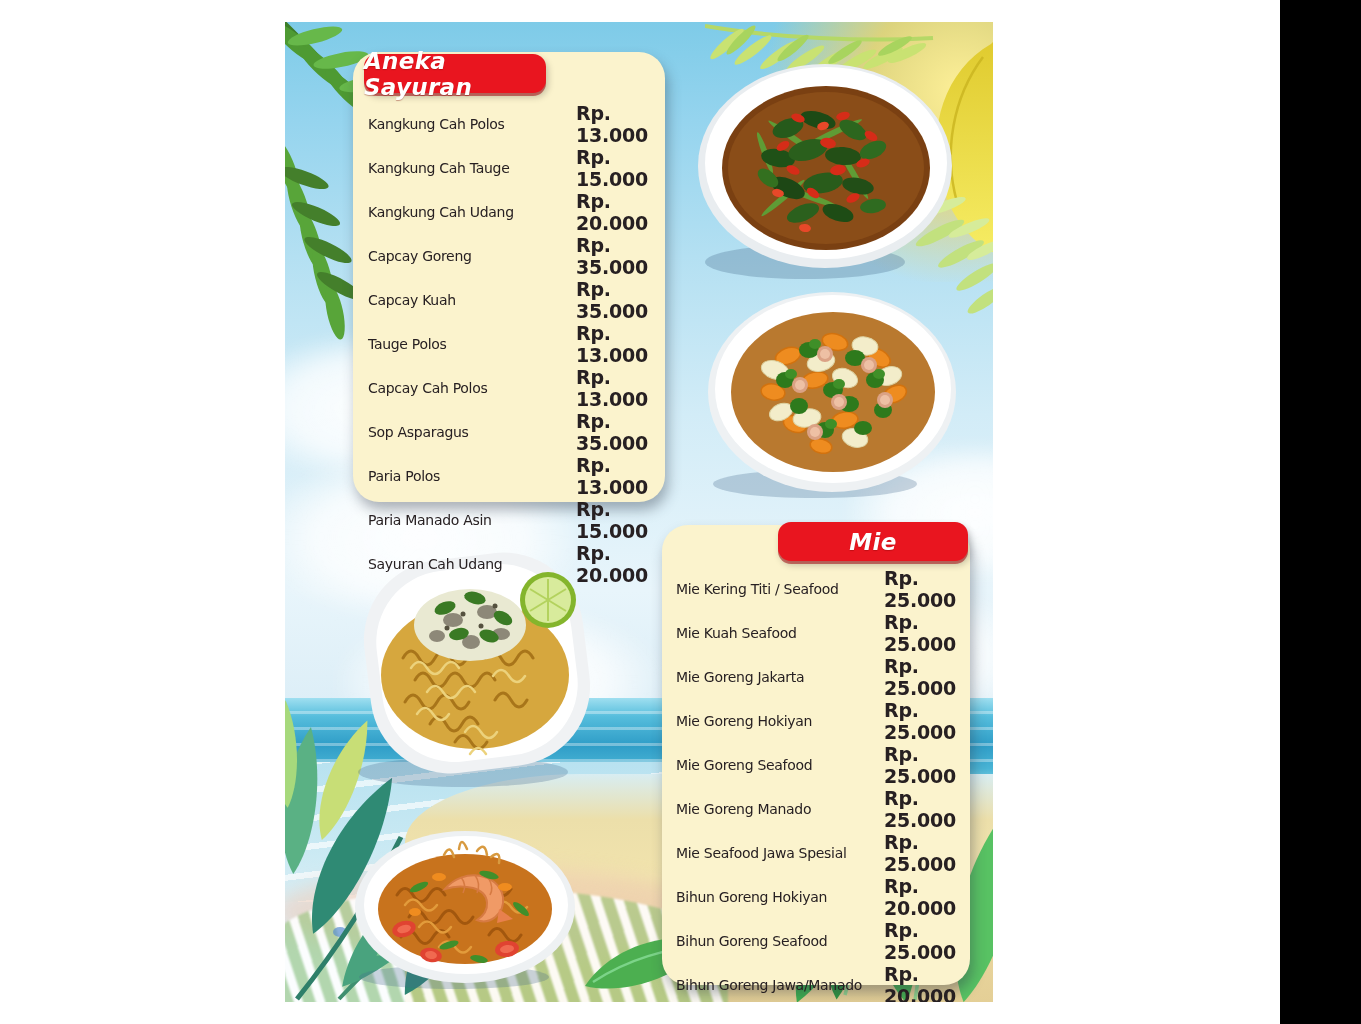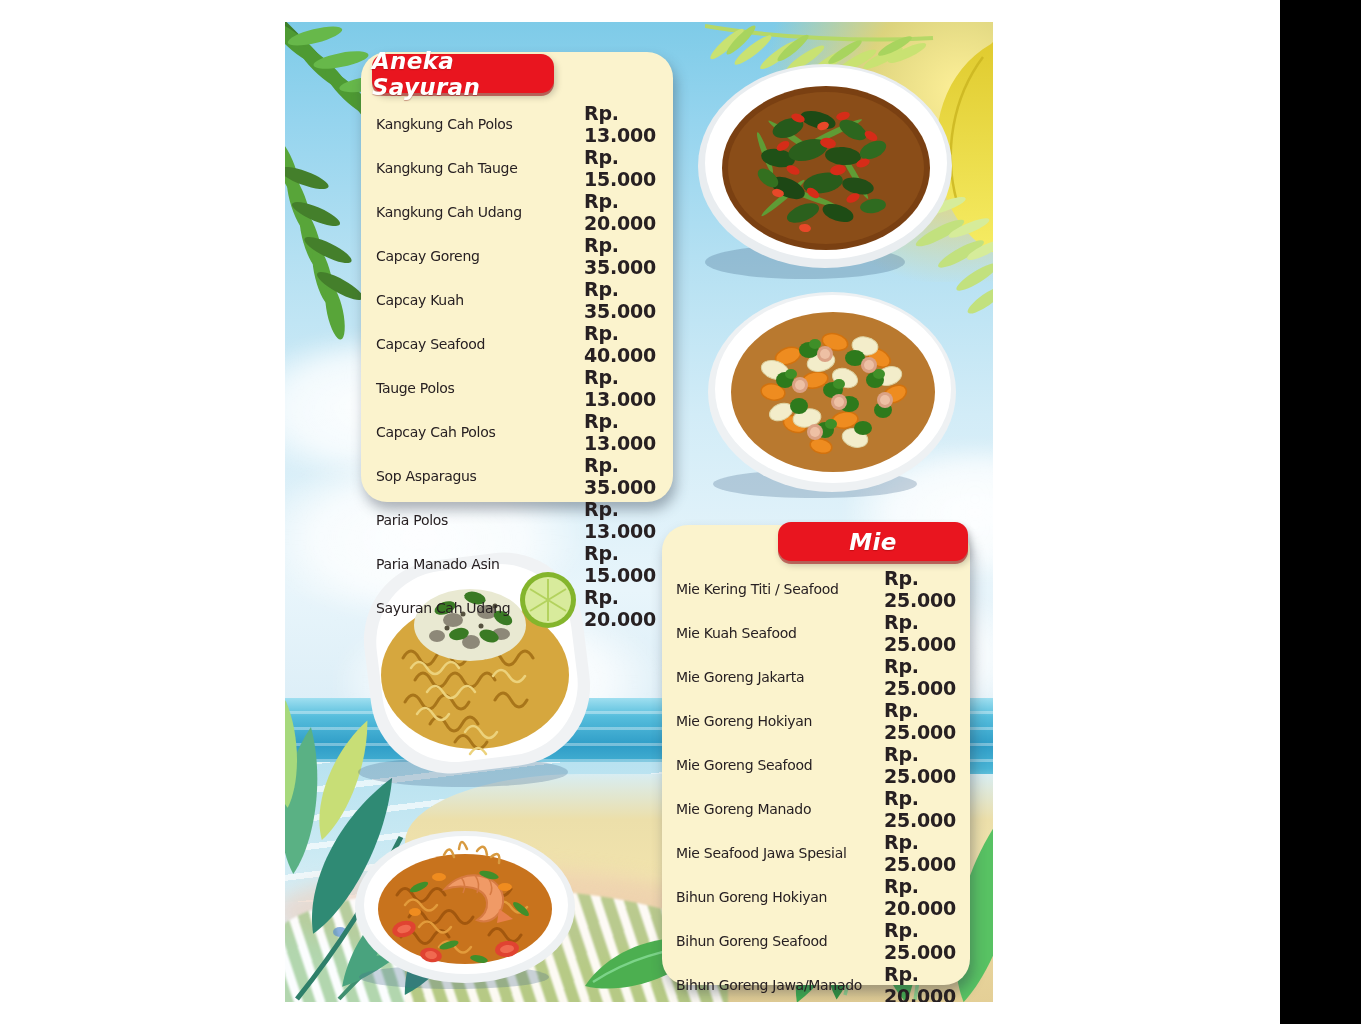--- a/index.html
+++ b/index.html
@@ -52,21 +52,21 @@
   
   .photo{position:absolute;z-index:3;}
   .photo-kangkung{left:408px;top:36px;}
   .photo-capcay{left:418px;top:266px;}
   .photo-miekering{left:60px;top:518px;}
   .photo-miegoreng{left:64px;top:795px;}
 
   
   .panel{position:absolute;background:#fbf3cd;border-radius:26px;z-index:4;
          box-shadow:3px 8px 13px rgba(45,55,70,.38);}
-  .panel-left{left:76px;top:30px;width:312px;height:450px;}
+  .panel-left{left:68px;top:30px;width:312px;height:450px;}
   .panel-right{left:377px;top:503px;width:308px;height:460px;}
   .badge{position:absolute;background:#e9151f;border-radius:13px;display:flex;align-items:center;justify-content:center;
          box-shadow:0 3px 0 rgba(160,10,18,.55),2px 4px 7px rgba(0,0,0,.22);}
   .badge span{color:#ffffff;font-weight:bold;font-style:italic;font-size:23px;letter-spacing:.3px;
          text-shadow:0 1px 1px rgba(120,0,0,.35);}
   .badge-left{left:11px;top:2px;width:182px;height:39px;}
   .badge-right{right:2px;top:-3px;width:190px;height:39px;}
   .rows{position:absolute;display:flex;flex-direction:column;justify-content:space-between;}
   .panel-left .rows{left:15px;right:15px;top:50px;bottom:16px;}
   .panel-right .rows{left:14px;right:12px;top:42px;bottom:20px;}
@@ -450,24 +450,20 @@
           <div class="row">
             <span class="item-name">Capcay Goreng</span>
             <span class="item-price">Rp. 35.000</span>
           </div>
 
           <div class="row">
             <span class="item-name">Capcay Kuah</span>
             <span class="item-price">Rp. 35.000</span>
           </div>
 
-          <div class="row">
-            <span class="item-name">Capcay Seafood</span>
-            <span class="item-price">Rp. 40.000</span>
-          </div>
 
           <div class="row">
             <span class="item-name">Tauge Polos</span>
             <span class="item-price">Rp. 13.000</span>
           </div>
 
           <div class="row">
             <span class="item-name">Capcay Cah Polos</span>
             <span class="item-price">Rp. 13.000</span>
           </div>

